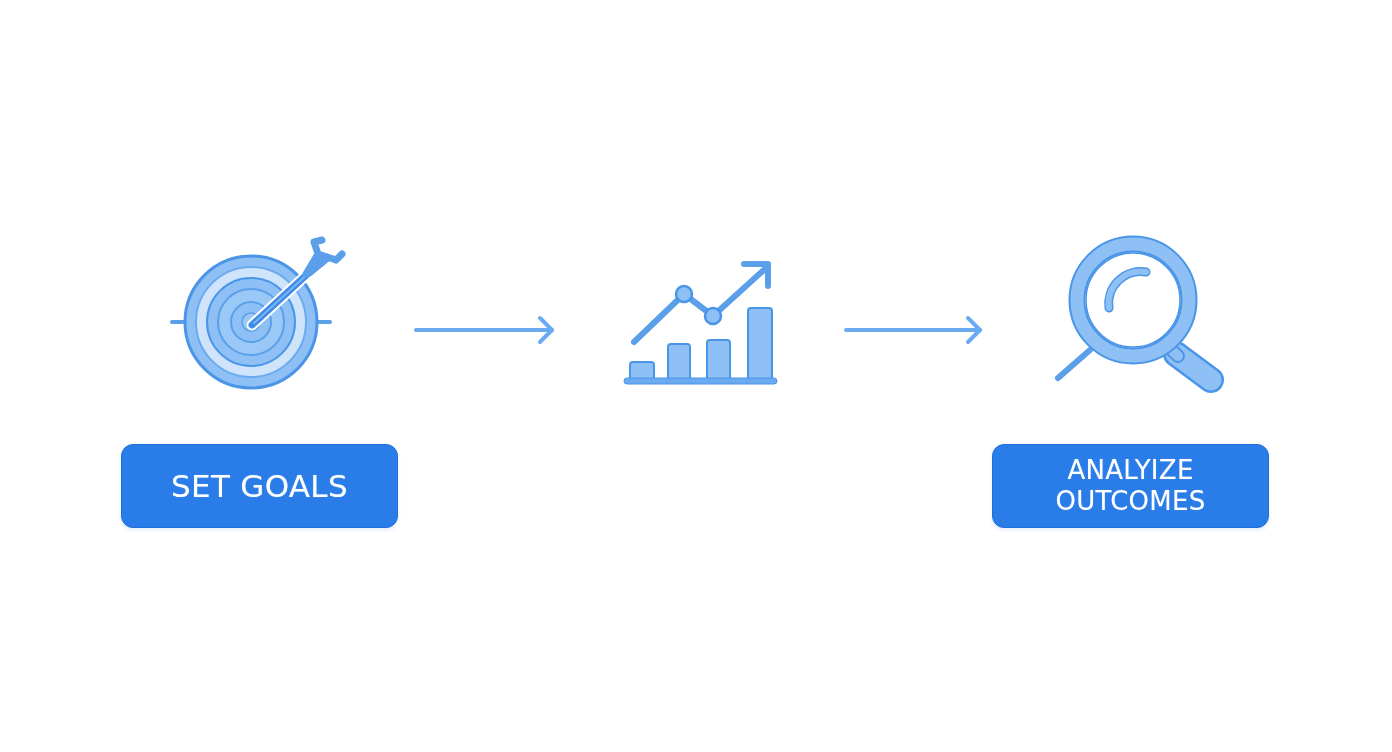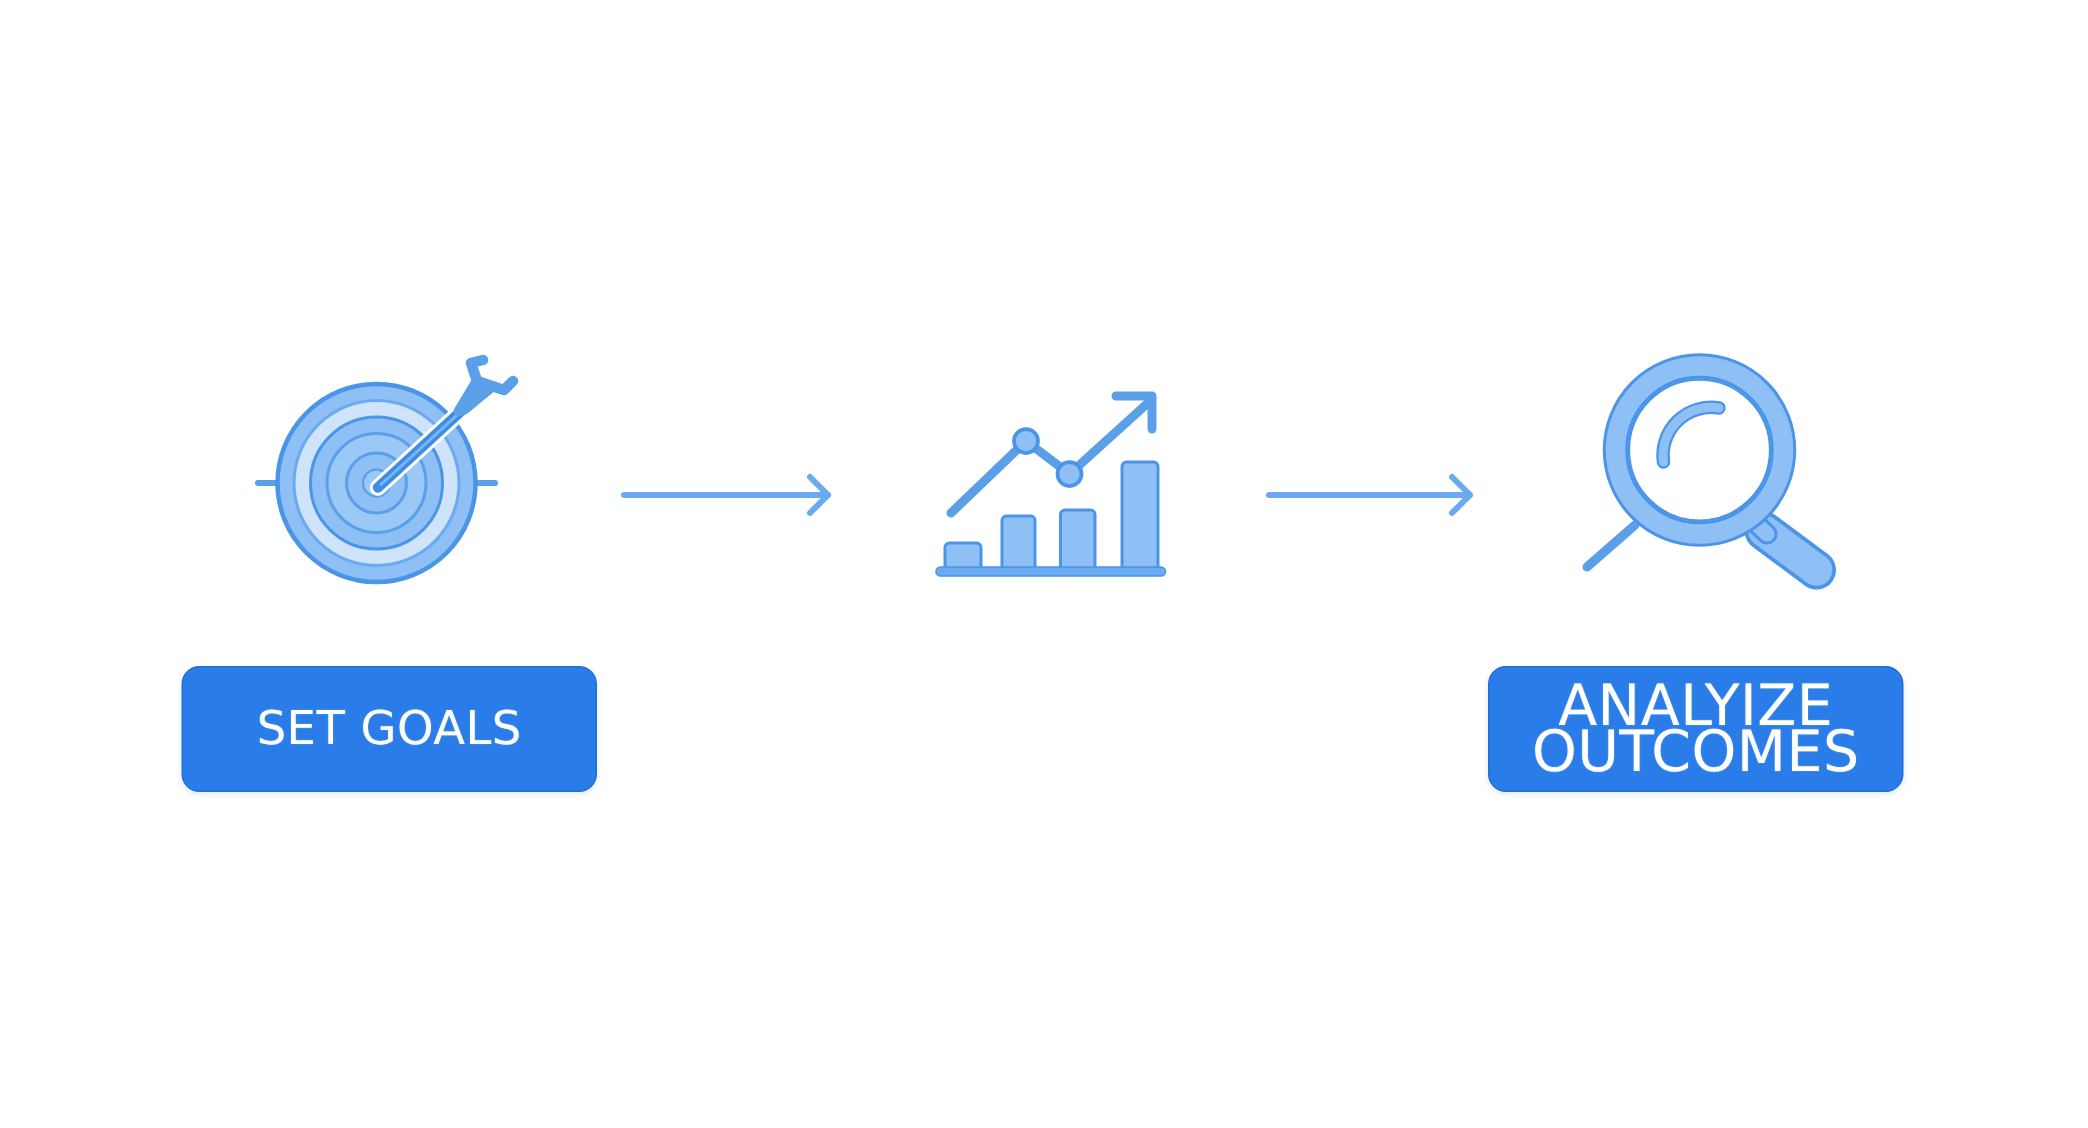--- a/index.html
+++ b/index.html
@@ -43,21 +43,21 @@
       letter-spacing: 0.3px;
       line-height: 30px;
       box-sizing: border-box;
       text-shadow: 0 0 1px rgba(255,255,255,0.4);
     }
     .step-label .txt {
       display: block;
       white-space: pre-line;
     }
     .step-label.two-line {
-      font-size: 38px;
+      font-size: 26px;
       line-height: 31px;
     }
   </style>
 </head>
 <body>
 
 <div class="stage">
 
   <div class="icon" style="left:166px; top:232px; width:185px; height:165px;">
     <svg width="185" height="165" viewBox="0 0 185 165">

